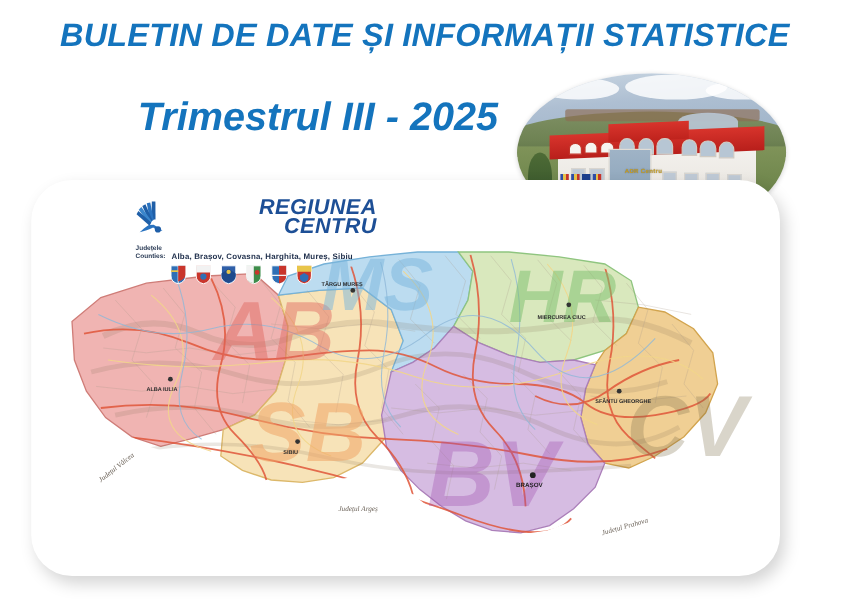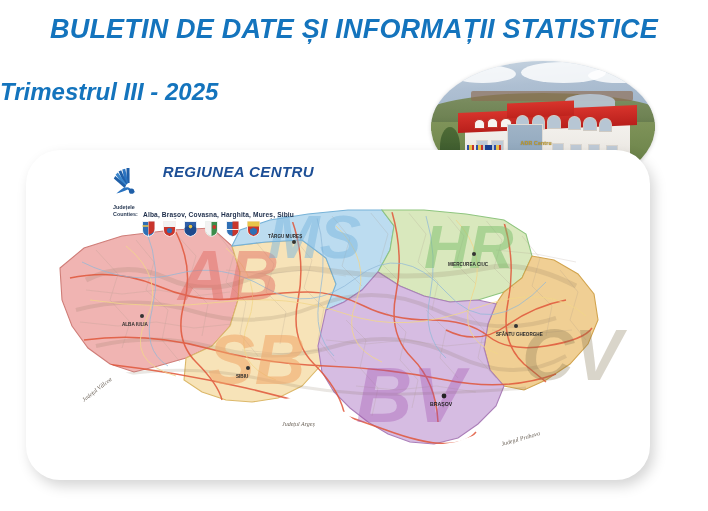--- a/index.html
+++ b/index.html
@@ -27,23 +27,23 @@
     font-weight: bold;
     font-style: italic;
     letter-spacing: 0.2px;
     color: #1474bd;
     white-space: nowrap;
   }
   .title-sub {
     position: absolute;
     left: 0; top: 78px;
     width: 530px;
-    text-align: left;
+    text-align: center;
     font-family: "Liberation Sans", sans-serif;
-    font-size: 24px;
+    font-size: 33px;
     font-weight: bold;
     font-style: italic;
     color: #1474bd;
     white-space: nowrap;
   }
 
   
   .photo-oval {
     position: absolute;
     left: 431px; top: 61px;
@@ -159,21 +159,21 @@
     position: absolute; left: 0; top: 2px;
     width: 30px; height: 32px;
   }
   .logo-text {
     position: absolute; left: 37px; top: 0;
     width: 165px;
     text-align: right;
     font-family: "Liberation Sans", sans-serif;
     font-weight: bold;
     font-style: italic;
-    font-size: 15px;
+    font-size: 18px;
     line-height: 16px;
     color: #1d4f96;
     letter-spacing: .4px;
   }
   .cty-lead {
     position: absolute; left: 1px; top: 40px;
     font-size: 5.4px; color: #2a3b55; font-weight: bold;
     line-height: 6.6px;
   }
   .cty-names {

